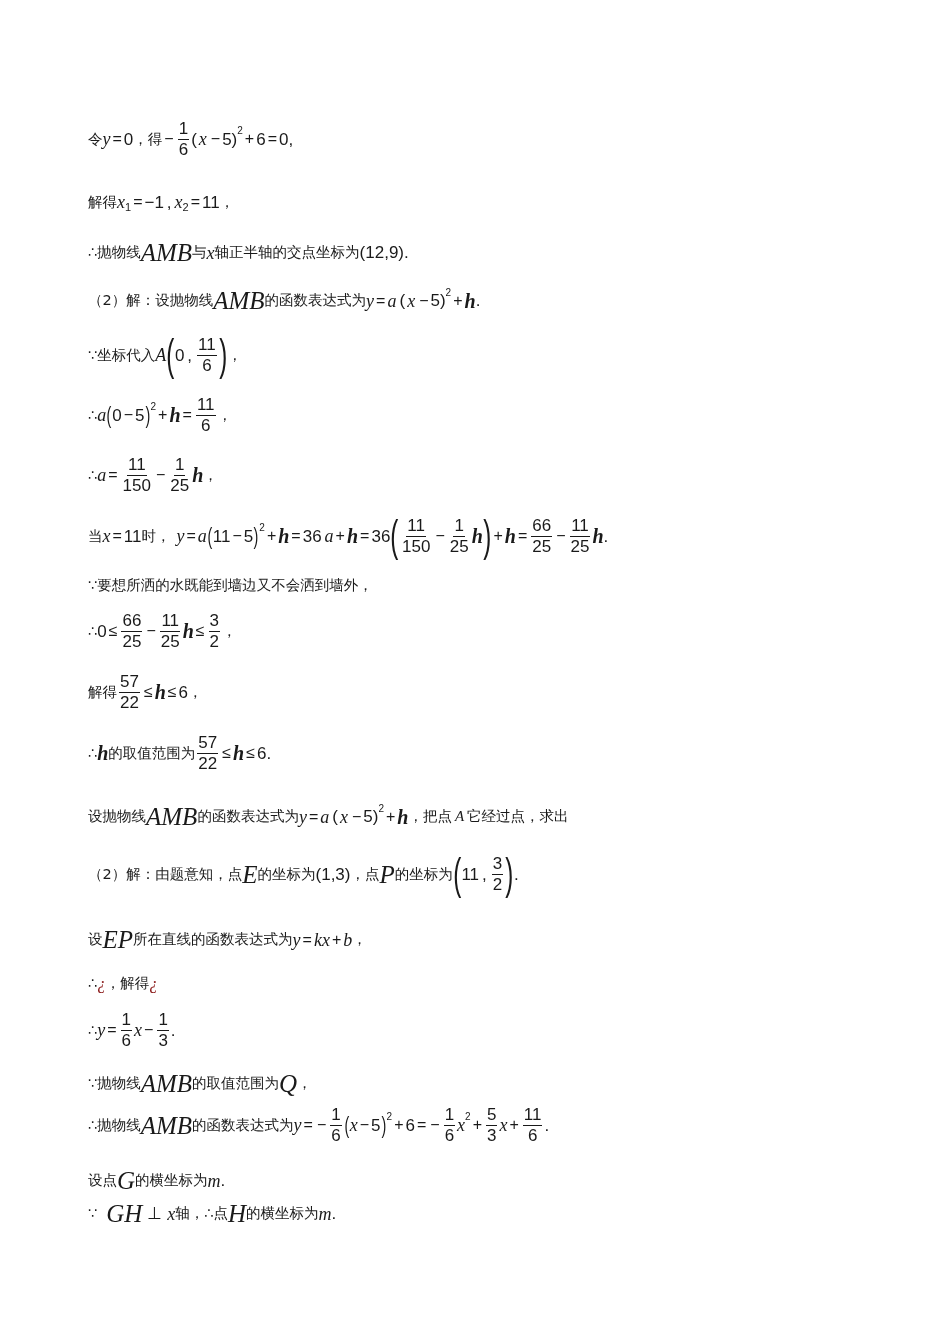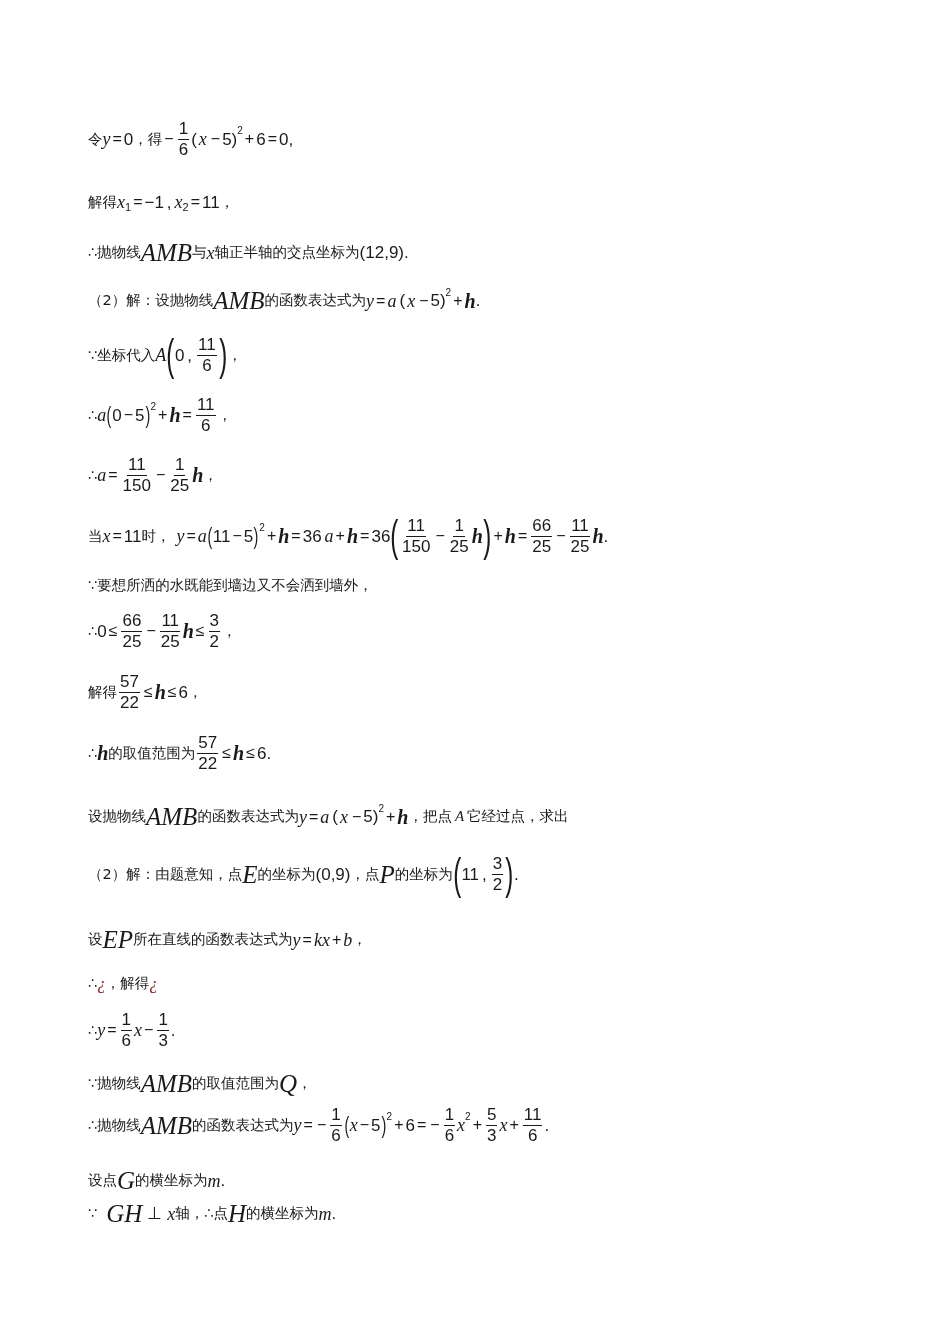--- a/index.html
+++ b/index.html
@@ -278,21 +278,21 @@
     <span class="hb">h</span>
     <span class="cjk">，把点</span>
     <span class="mi" style="font-size:15px;margin:0 3px">A</span>
     <span class="cjk">它经过点，求出</span>
   </div>
 
   <div class="line" style="top:852px;">
     <span class="cjk">（2）解：由题意知，点</span>
     <span class="mb">E</span>
     <span class="cjk">的坐标为</span>
-    <span class="m">(0,9)</span>
+    <span class="m">(1,3)</span>
     <span class="cjk">，点</span>
     <span class="mb">P</span>
     <span class="cjk">的坐标为</span>
     <span class="bigp">(</span>
     <span class="m">11</span>
     <span class="m" style="margin:0 3px">,</span>
     <span class="frac">
         <span class="num">3</span>
         <span class="den">2</span>
       </span>

